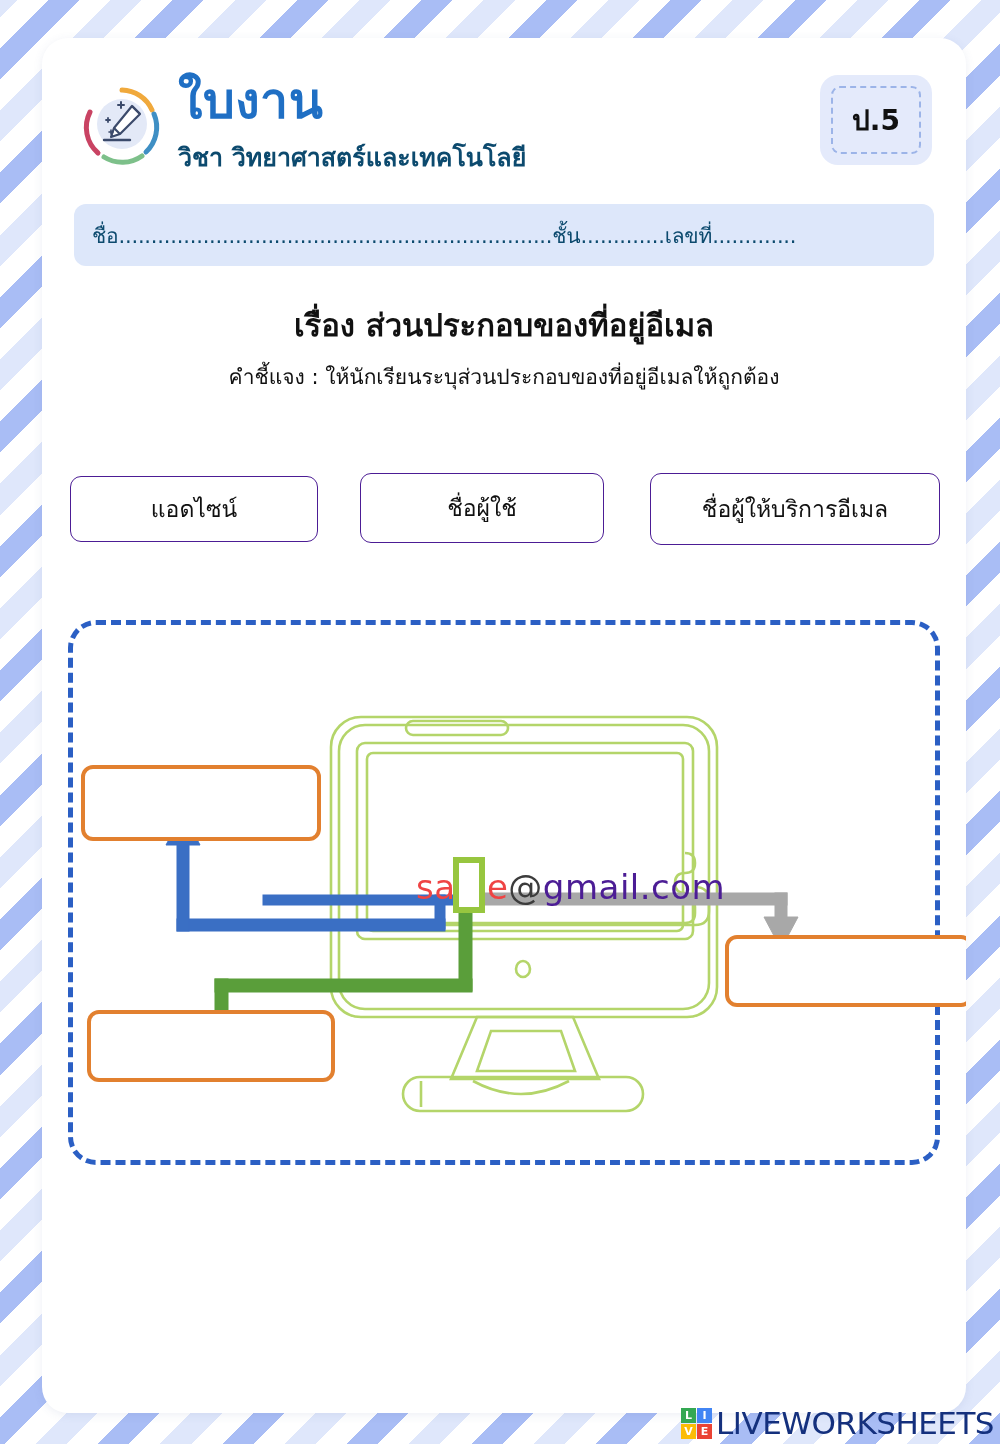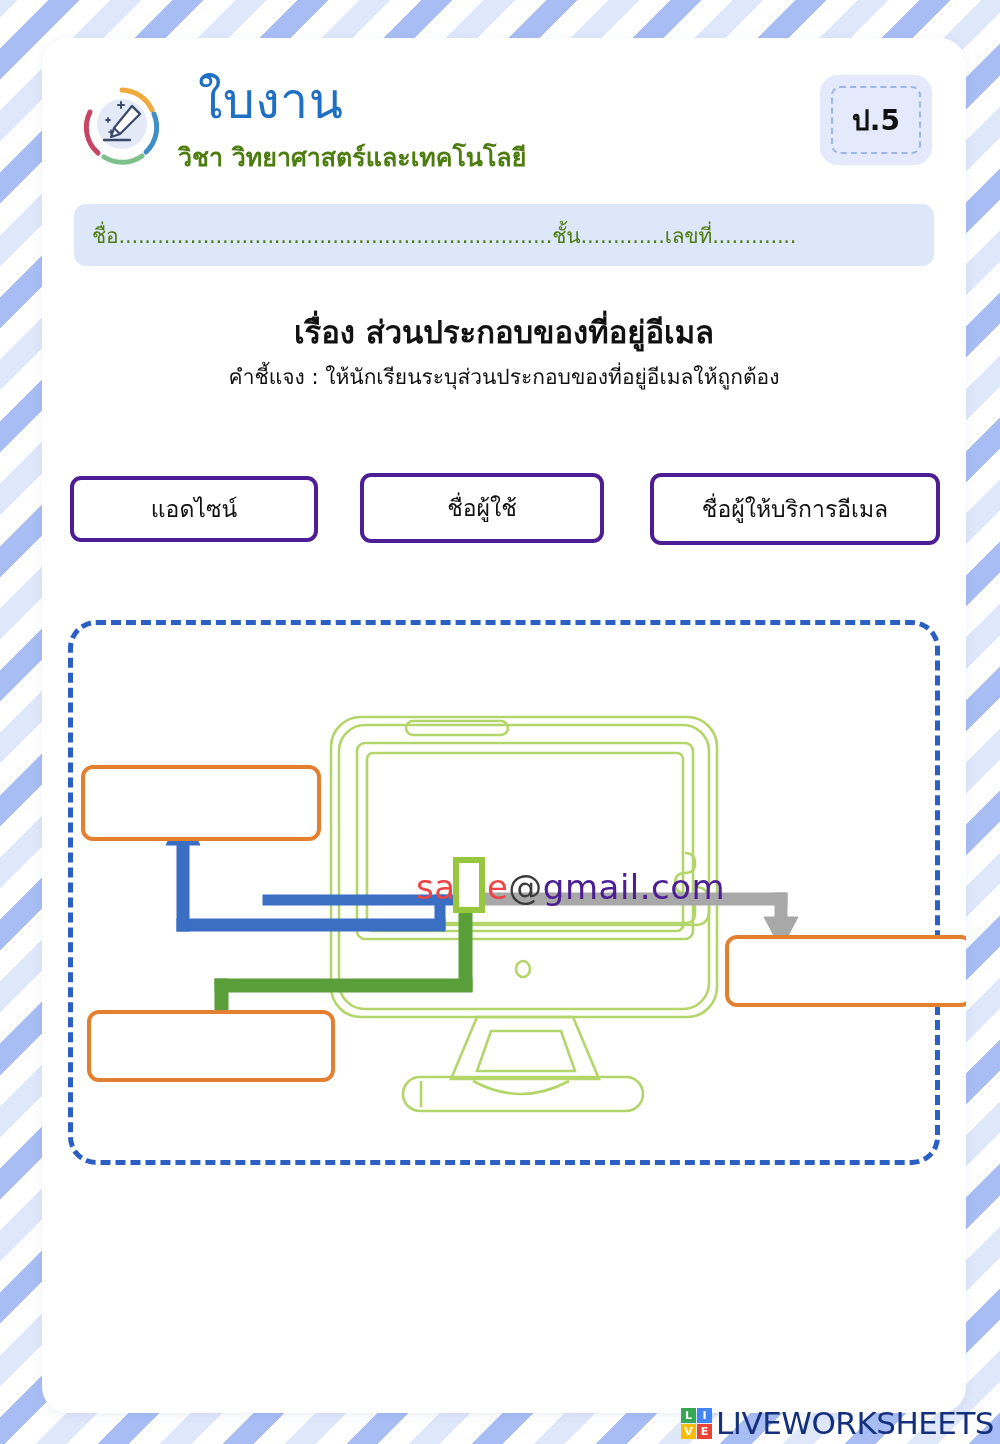--- a/index.html
+++ b/index.html
@@ -54,32 +54,31 @@
   }
 
   .title-wrap {
     position: absolute;
     left: 118px;
     top: 18px;
   }
 
   .main-title {
     font-size: 50px;
-    font-weight: normal;
+    font-weight: bold;
     color: #1f6fc4;
     line-height: 1.02;
     letter-spacing: 0.5px;
     white-space: nowrap;
-    margin-left: 20px;
   }
 
   .subject-line {
     font-size: 25px;
     font-weight: bold;
-    color: #4d7c0f;
+    color: #0c4a6e;
     margin-top: 10px;
     white-space: nowrap;
   }
 
   .grade-badge {
     position: absolute;
     right: 18px;
     top: 17px;
     width: 112px;
     height: 90px;
@@ -112,36 +111,35 @@
     height: 62px;
     background: #dde7fa;
     border-radius: 12px;
   }
   .name-strip-text {
     position: absolute;
     left: 18px;
     top: 50%;
     transform: translateY(-50%);
     font-size: 21px;
-    color: #4d7c0f;
+    color: #0c4a6e;
     white-space: nowrap;
     letter-spacing: -0.2px;
   }
 
   
   .topic-title {
     position: absolute;
     left: 0;
     top: 262px;
     width: 924px;
     text-align: center;
     font-size: 31px;
     font-weight: bold;
     color: #111;
-    margin-top: 7px;
   }
   .topic-title .lead { font-weight: bold; }
 
   .instruction {
     position: absolute;
     left: 0;
     top: 322px;
     width: 924px;
     text-align: center;
     font-size: 21px;
@@ -153,21 +151,21 @@
     position: absolute;
     left: 28px;
     top: 432px;
     width: 870px;
     height: 80px;
   }
   .wb-box {
     position: absolute;
     top: 6px;
     height: 66px;
-    border: 4px solid #4c1d95;
+    border: 1px solid #4c1d95;
     border-radius: 11px;
     background: #fff;
     display: flex;
     align-items: center;
     justify-content: center;
     font-size: 23px;
     color: #111;
     white-space: nowrap;
   }
   .wb-0 { left: 0px;   width: 248px; }

